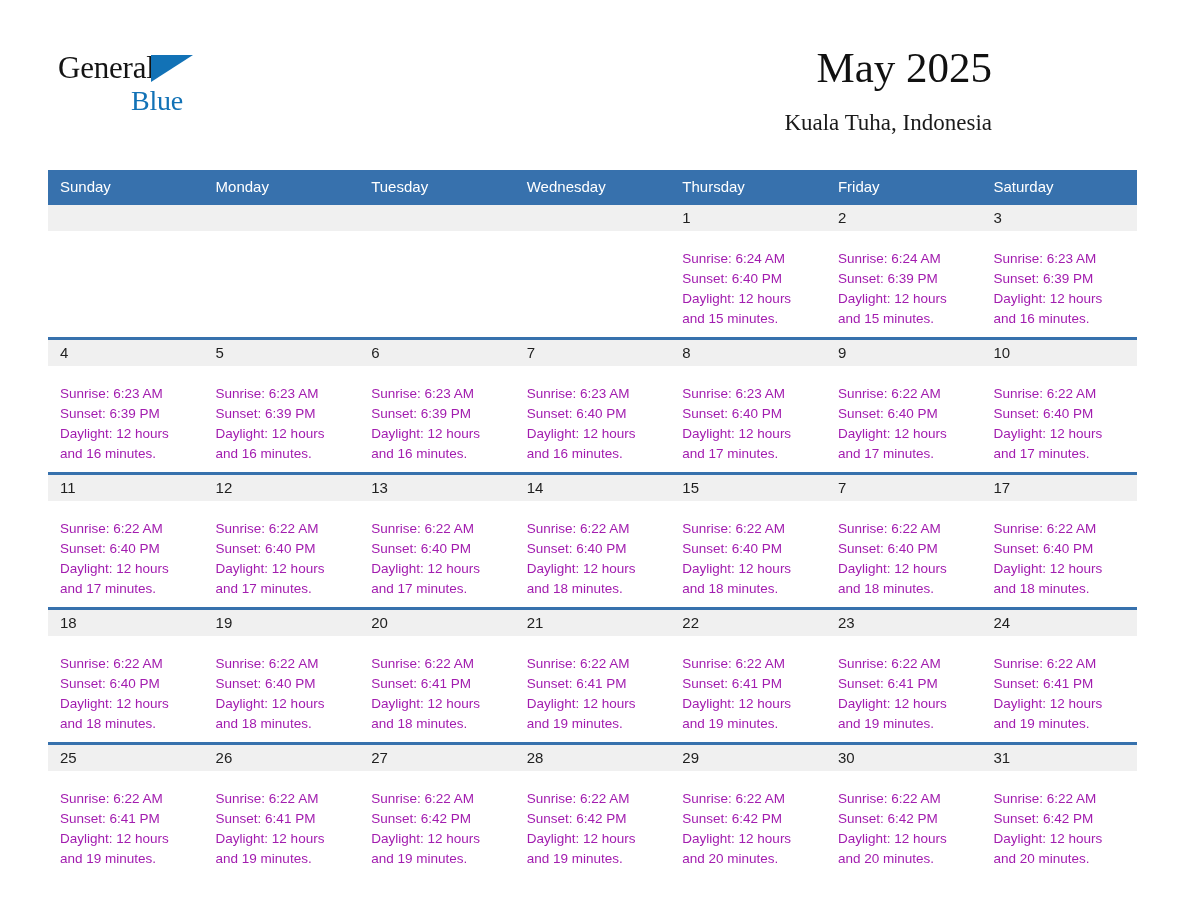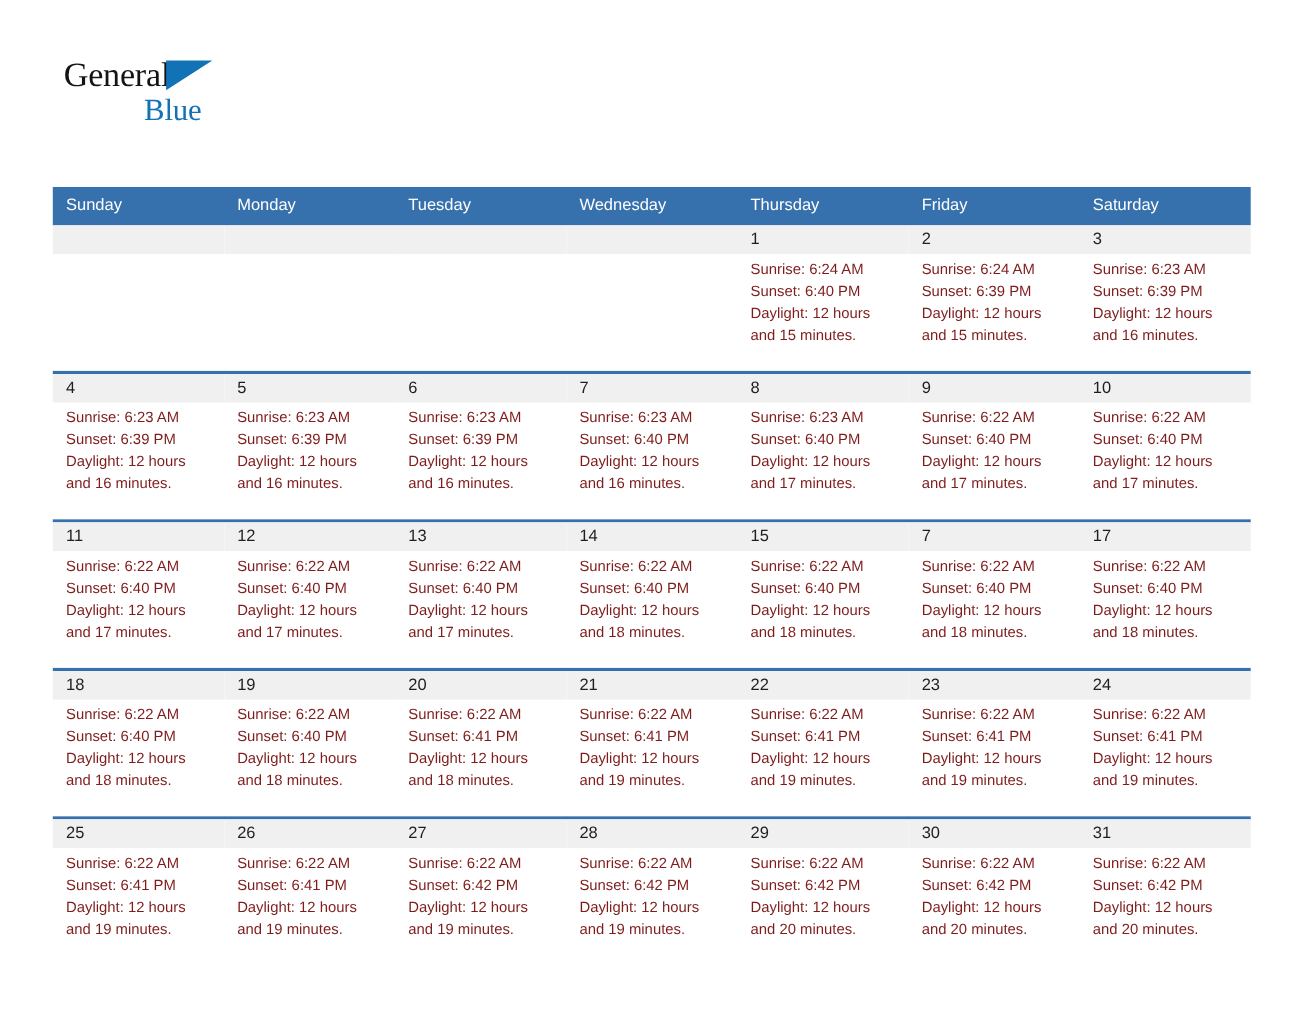--- a/index.html
+++ b/index.html
@@ -133,42 +133,46 @@
   .day-number-band {
     background: #f0f0f0;
     height: 26px;
     box-sizing: border-box;
     padding: 3px 0 0 12px;
     font-size: 15px;
     line-height: 20px;
     color: #1f1f1f;
   }
   .day-body {
-    padding: 4px 10px 0 12px;
+    padding: 18px 10px 0 12px;
     font-size: 13.5px;
     line-height: 20px;
-    color: #7f1d1d;
+    color: #a21caf;
   }
   .day-body .line {
     white-space: nowrap;
   }
 </style>
 </head>
 <body>
 
 <div class="page">
 
   <div class="header">
 
     <div class="brand">
       <div class="brand-line1">General</div>
       <div class="brand-tri"></div>
       <div class="brand-line2">Blue</div>
     </div>
 
+    <div class="title-block">
+      <h1 class="cal-title">May 2025</h1>
+      <div class="cal-subtitle">Kuala Tuha, Indonesia</div>
+    </div>
 
   </div>
 
   <div class="calendar">
 
     <div class="cal-header-row">
       <div class="cal-header-cell">Sunday</div>
       <div class="cal-header-cell">Monday</div>
       <div class="cal-header-cell">Tuesday</div>
       <div class="cal-header-cell">Wednesday</div>

